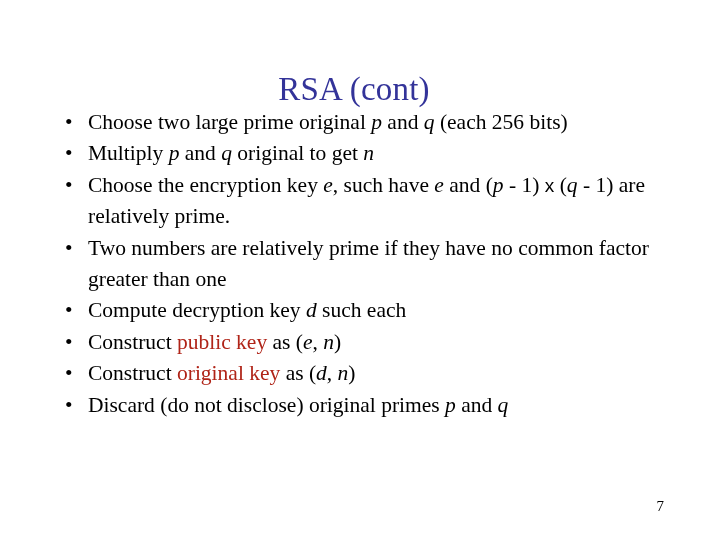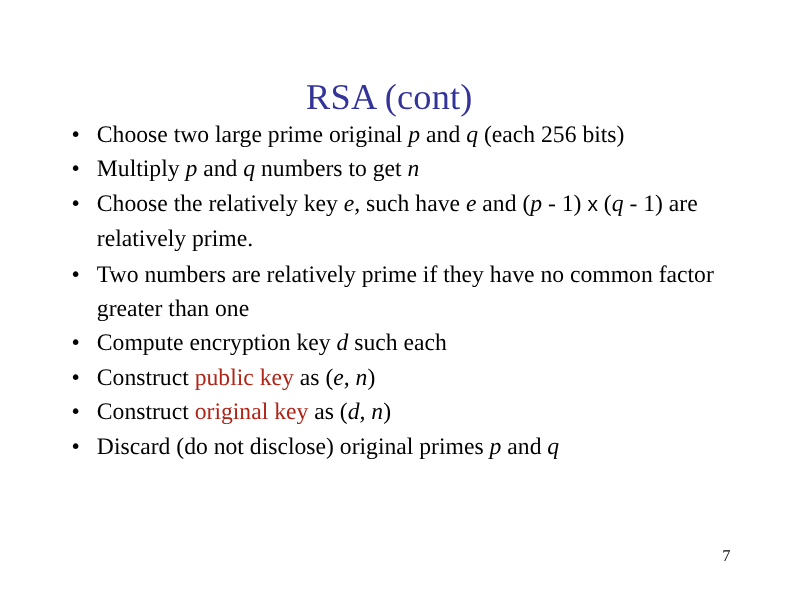--- a/index.html
+++ b/index.html
@@ -119,33 +119,33 @@
 
   <h1 id="slide-title">RSA (cont)</h1>
 
   <div id="body-block">
       <div class="bullet-row">
         <span class="bullet-mark">•</span>
         <span class="bullet-text"><span>Choose two large prime original </span><i class="var">p</i><span> and </span><i class="var">q</i><span> (each 256 bits)</span></span>
       </div>
       <div class="bullet-row">
         <span class="bullet-mark">•</span>
-        <span class="bullet-text"><span>Multiply </span><i class="var">p</i><span> and </span><i class="var">q</i><span> numbers to get </span><i class="var">n</i></span>
+        <span class="bullet-text"><span>Multiply </span><i class="var">p</i><span> and </span><i class="var">q</i><span> original to get </span><i class="var">n</i></span>
       </div>
       <div class="bullet-row">
         <span class="bullet-mark">•</span>
-        <span class="bullet-text"><span>Choose the relatively key </span><i class="var">e</i><span>, such have </span><i class="var">e</i><span> and (</span><i class="var">p</i><span> - 1) </span><span class="times">x</span><span> (</span><i class="var">q</i><span> - 1) are relatively prime.</span></span>
+        <span class="bullet-text"><span>Choose the encryption key </span><i class="var">e</i><span>, such have </span><i class="var">e</i><span> and (</span><i class="var">p</i><span> - 1) </span><span class="times">x</span><span> (</span><i class="var">q</i><span> - 1) are relatively prime.</span></span>
       </div>
       <div class="bullet-row">
         <span class="bullet-mark">•</span>
         <span class="bullet-text"><span>Two numbers are relatively prime if they have no common factor greater than one</span></span>
       </div>
       <div class="bullet-row">
         <span class="bullet-mark">•</span>
-        <span class="bullet-text"><span>Compute encryption key </span><i class="var">d</i><span> such each</span></span>
+        <span class="bullet-text"><span>Compute decryption key </span><i class="var">d</i><span> such each</span></span>
       </div>
       <div class="bullet-row">
         <span class="bullet-mark">•</span>
         <span class="bullet-text"><span>Construct </span><span class="red">public key</span><span> as (</span><i class="var">e</i><span>, </span><i class="var">n</i><span>)</span></span>
       </div>
       <div class="bullet-row">
         <span class="bullet-mark">•</span>
         <span class="bullet-text"><span>Construct </span><span class="red">original key</span><span> as (</span><i class="var">d</i><span>, </span><i class="var">n</i><span>)</span></span>
       </div>
       <div class="bullet-row">

